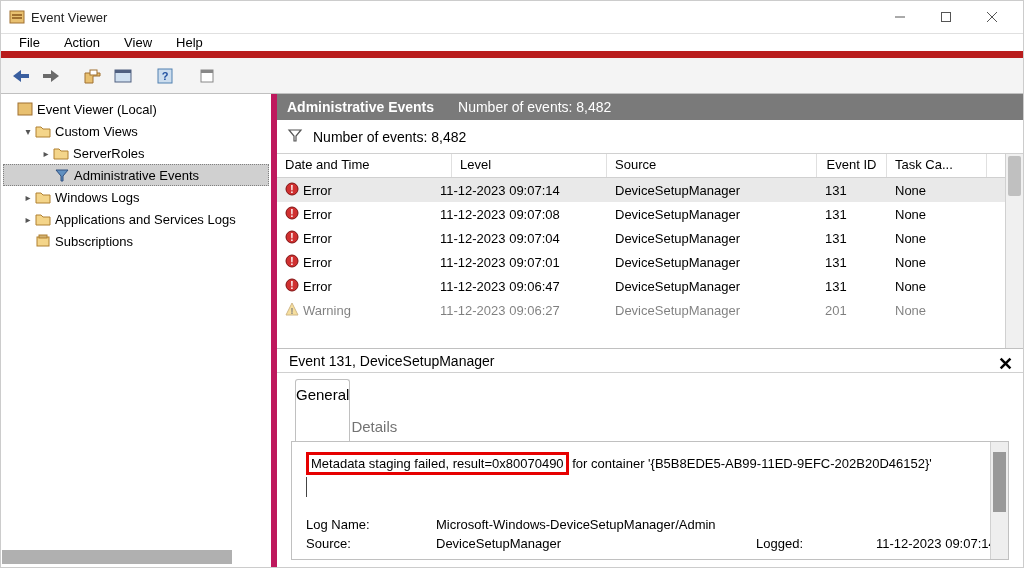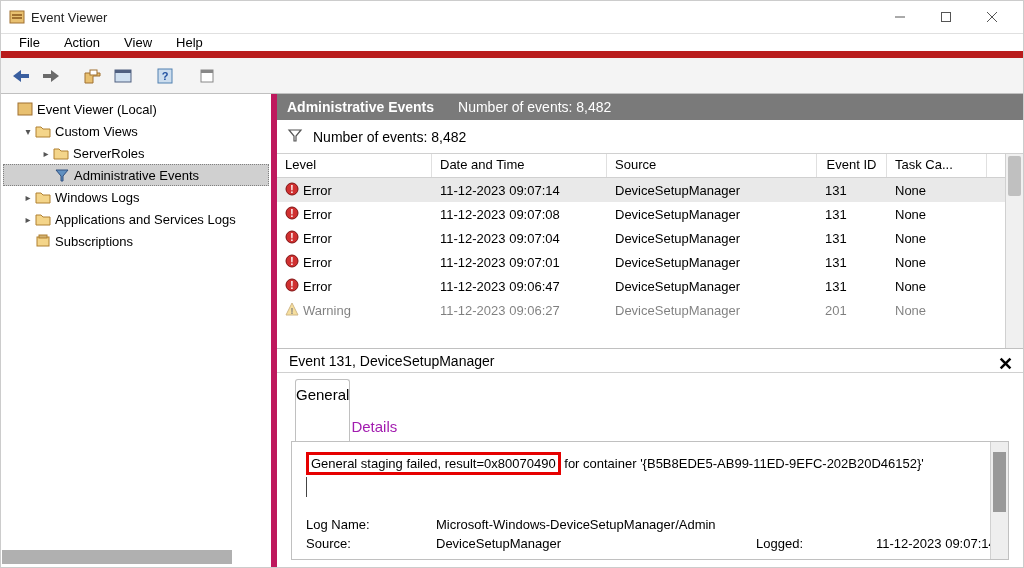--- a/index.html
+++ b/index.html
@@ -49,21 +49,21 @@
     .col-task { width: 100px; }
     .grid-scrollbar { width: 18px; background: #f0f0f0; border-left: 1px solid #d0d0d0; position: relative; }
     .scroll-thumb { position: absolute; top: 2px; left: 2px; right: 2px; height: 40px; background: #c0c0c0; border-radius: 2px; }
     
     .details-pane { height: 220px; border-top: 1px solid #c0c0c0; background: #fff; display: flex; flex-direction: column; }
     .details-head { height: 28px; display: flex; align-items: center; padding: 0 12px; font-size: 14px; border-bottom: 1px solid #d0d0d0; position: relative; }
     .details-close { position: absolute; right: 10px; top: 4px; font-size: 18px; font-weight: bold; color: #000; }
     .tabs { display: flex; padding: 6px 18px 0 18px; }
     .tab { padding: 6px 0; font-size: 15px; border: 1px solid transparent; border-bottom: none; }
     .tab.active { border-color: #c0c0c0; background: #fff; border-radius: 3px 3px 0 0; }
-    .tab.inactive { color: #a21caf; margin-top: 32px; }
+    .tab.inactive { color: #737373; margin-top: 32px; }
     .tab-content { flex: 1; margin: 0 14px 8px 14px; border: 1px solid #c0c0c0; display: flex; position: relative; }
     .msg-area { flex: 1; padding: 14px 14px 8px 14px; overflow: hidden; }
     .msg-box { border: 3px solid #e60000; display: inline; padding: 1px 2px; font-size: 13px; }
     .msg-suffix { font-size: 13px; }
     .msg-tick { height: 20px; border-left: 1px solid #444; margin-top: 6px; }
     .props { display: grid; grid-template-columns: 130px 320px 120px 220px; font-size: 13px; row-gap: 4px; margin-top: 20px; }
     .props .label { font-weight: normal; }
     .details-scrollbar { width: 18px; background: #eee; border-left: 1px solid #d0d0d0; position: relative; }
     .ds-thumb { position: absolute; top: 10px; left: 2px; right: 2px; height: 60px; background: #999; }
     
@@ -211,22 +211,22 @@
     <div class="filter-bar">
       <span><svg width="16" height="16">
             <polygon points="2,3 14,3 9,9 9,14 7,14 7,9" fill="none" stroke="#555" stroke-width="1.2"></polygon>
           </svg></span>
       <span class="filter-text">Number of events: 8,482</span>
     </div>
 
     <div class="grid-wrap">
       <div class="grid">
         <div class="grid-head">
+          <div class="col col-date">Date and Time</div>
           <div class="col col-level">Level</div>
-          <div class="col col-date">Date and Time</div>
           <div class="col col-source">Source</div>
           <div class="col col-eventid" style="text-align:center">Event ID</div>
           <div class="col col-task">Task Ca...</div>
         </div>
         <div class="grid-body">
           <div class="grid-row selected">
             <div class="cell col-level">
                 <span><svg width="14" height="14">
                     <circle cx="7" cy="7" r="6" fill="#d03030" stroke="#801010"></circle>
                     <text x="7" y="11" font-size="10" text-anchor="middle" fill="#fff" font-weight="bold">!</text>
@@ -315,21 +315,21 @@
         <span>Event 131, DeviceSetupManager</span>
         <span class="details-close">✕</span>
       </div>
       <div class="tabs">
         <div class="tab active">General</div>
         <div class="tab inactive">Details</div>
       </div>
       <div class="tab-content">
         <div class="msg-area">
           <div>
-            <span class="msg-box">General staging failed, result=0x80070490</span><span class="msg-suffix"> for container '{B5B8EDE5-AB99-11ED-9EFC-202B20D46152}'</span>
+            <span class="msg-box">Metadata staging failed, result=0x80070490</span><span class="msg-suffix"> for container '{B5B8EDE5-AB99-11ED-9EFC-202B20D46152}'</span>
           </div>
           <div class="msg-tick"></div>
           <div class="props">
             <span class="label">Log Name:</span>
             <span style="grid-column: span 3">Microsoft-Windows-DeviceSetupManager/Admin</span>
             <span class="label">Source:</span>
             <span>DeviceSetupManager</span>
             <span class="label">Logged:</span>
             <span>11-12-2023 09:07:14</span>
           </div>

